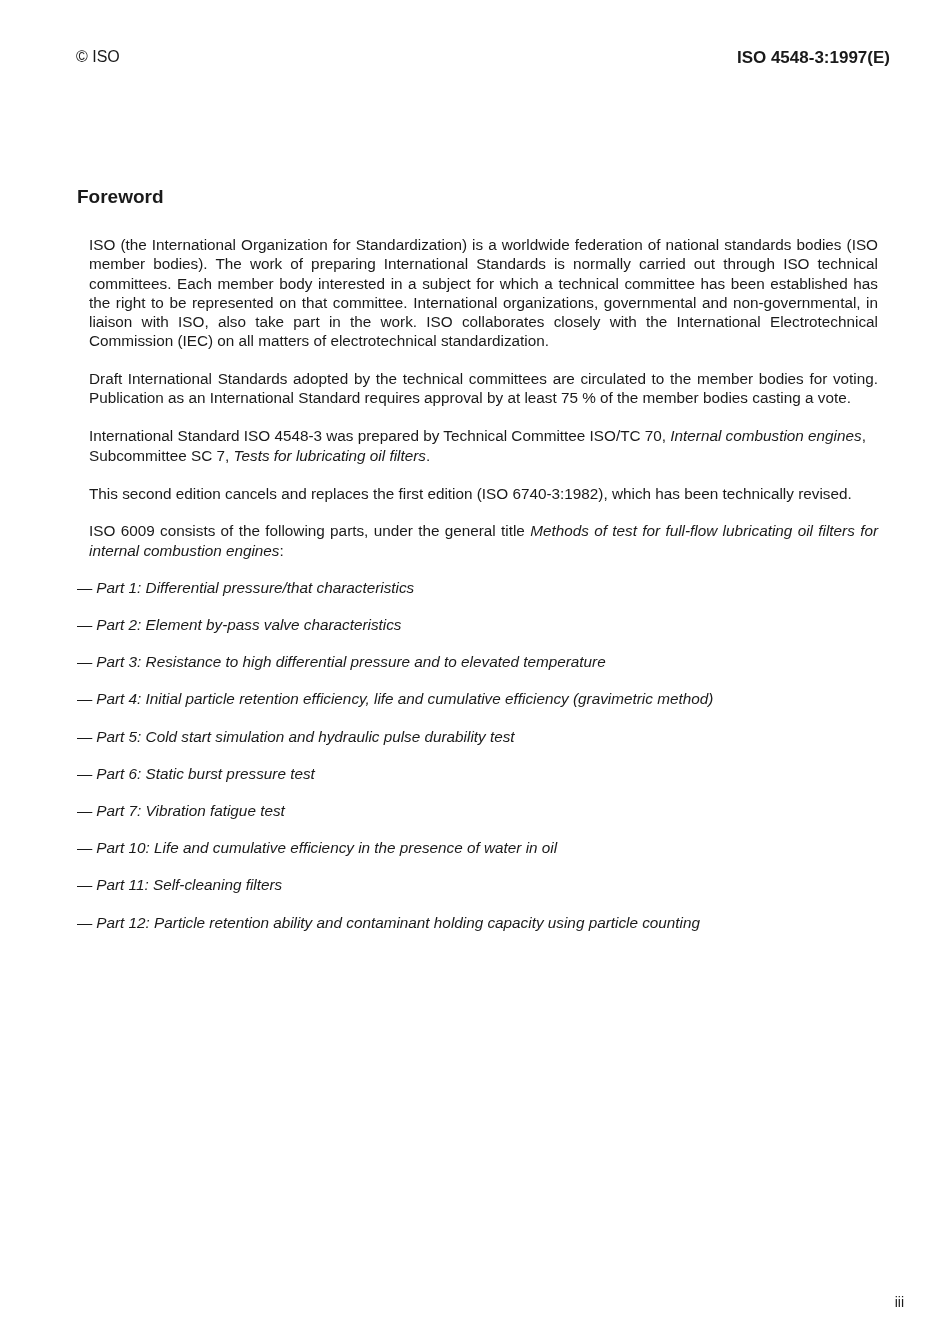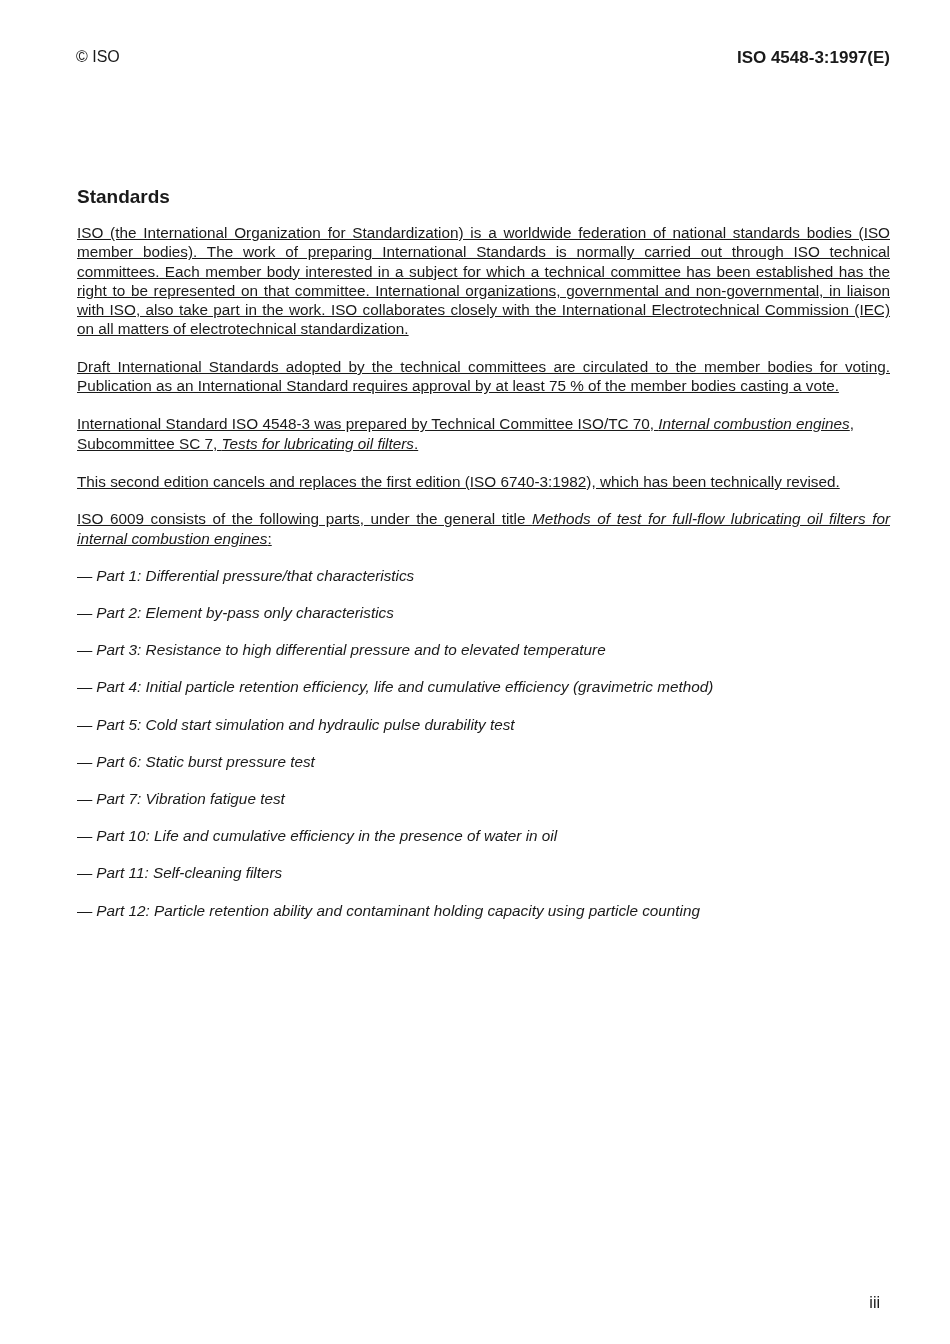--- a/index.html
+++ b/index.html
@@ -5,55 +5,55 @@
     html, body { margin: 0; padding: 0; background: #ffffff; }
     body {
       width: 950px; height: 1344px; position: relative; overflow: hidden;
       font-family: "Liberation Sans", "DejaVu Sans", sans-serif;
       color: #1a1a1a;
     }
     .hdr-left { position: absolute; left: 76px; top: 48px; font-size: 16px; }
     .hdr-right { position: absolute; right: 60px; top: 48px; font-size: 17px; font-weight: bold; }
     .title { position: absolute; left: 77px; top: 186px; font-size: 19px; font-weight: bold; margin: 0; }
     .content { position: absolute; left: 77px; top: 223px; width: 813px; font-size: 15.3px; line-height: 19.3px; }
-    .content p { margin: 0; text-align: justify; text-decoration: underline; }
+    .content p { margin: 12px; text-align: justify; }
     .p1 { }
     .p2 { margin-top: 18px !important; }
     .p3 { margin-top: 19px !important; }
     .p4 { margin-top: 19px !important; }
     .p5 { margin-top: 18px !important; }
     .parts { list-style: none; margin: 18px 0 0 0; padding: 0; }
     .parts li { height: 37.2px; line-height: 19px; font-style: italic; }
     .parts li .dash { font-style: normal; margin-right: 4px; }
     .annex { margin-top: -2px !important; }
-    .page-num { position: absolute; right: 70px; top: 1294px; font-size: 16px; }
+    .page-num { position: absolute; right: 46px; top: 1294px; font-size: 14px; }
     em { font-style: italic; }
   </style>
 </head>
 <body>
 
 <div class="hdr-left">© ISO</div>
 <div class="hdr-right">ISO 4548-3:1997(E)</div>
 
-<h2 class="title">Standards</h2>
+<h2 class="title">Foreword</h2>
 
 <div class="content">
   <p class="p1">ISO (the International Organization for Standardization) is a worldwide federation of national standards bodies (ISO member bodies). The work of preparing International Standards is normally carried out through ISO technical committees. Each member body interested in a subject for which a technical committee has been established has the right to be represented on that committee. International organizations, governmental and non-governmental, in liaison with ISO, also take part in the work. ISO collaborates closely with the International Electrotechnical Commission (IEC) on all matters of electrotechnical standardization.</p>
   <p class="p2">Draft International Standards adopted by the technical committees are circulated to the member bodies for voting. Publication as an International Standard requires approval by at least 75 % of the member bodies casting a vote.</p>
   <p class="p3" style="text-align:left;">
     <span>International Standard ISO 4548-3 was prepared by Technical Committee ISO/TC 70, </span><em>Internal combustion engines</em><span>, Subcommittee SC 7, </span><em>Tests for lubricating oil filters</em><span>.</span>
   </p>
   <p class="p4" style="text-align:left;">This second edition cancels and replaces the first edition (ISO 6740-3:1982), which has been technically revised.</p>
   <p class="p5">
     <span>ISO 6009 consists of the following parts, under the general title </span><em>Methods of test for full-flow lubricating oil filters for internal combustion engines</em><span>:</span>
   </p>
 
   <ul class="parts">
     <li><span class="dash">—</span><span>Part 1: Differential pressure/that characteristics</span></li>
-    <li><span class="dash">—</span><span>Part 2: Element by-pass only characteristics</span></li>
+    <li><span class="dash">—</span><span>Part 2: Element by-pass valve characteristics</span></li>
     <li><span class="dash">—</span><span>Part 3: Resistance to high differential pressure and to elevated temperature</span></li>
     <li><span class="dash">—</span><span>Part 4: Initial particle retention efficiency, life and cumulative efficiency (gravimetric method)</span></li>
     <li><span class="dash">—</span><span>Part 5: Cold start simulation and hydraulic pulse durability test</span></li>
     <li><span class="dash">—</span><span>Part 6: Static burst pressure test</span></li>
     <li><span class="dash">—</span><span>Part 7: Vibration fatigue test</span></li>
     <li><span class="dash">—</span><span>Part 10: Life and cumulative efficiency in the presence of water in oil</span></li>
     <li><span class="dash">—</span><span>Part 11: Self-cleaning filters</span></li>
     <li><span class="dash">—</span><span>Part 12: Particle retention ability and contaminant holding capacity using particle counting</span></li>
   </ul>
 

